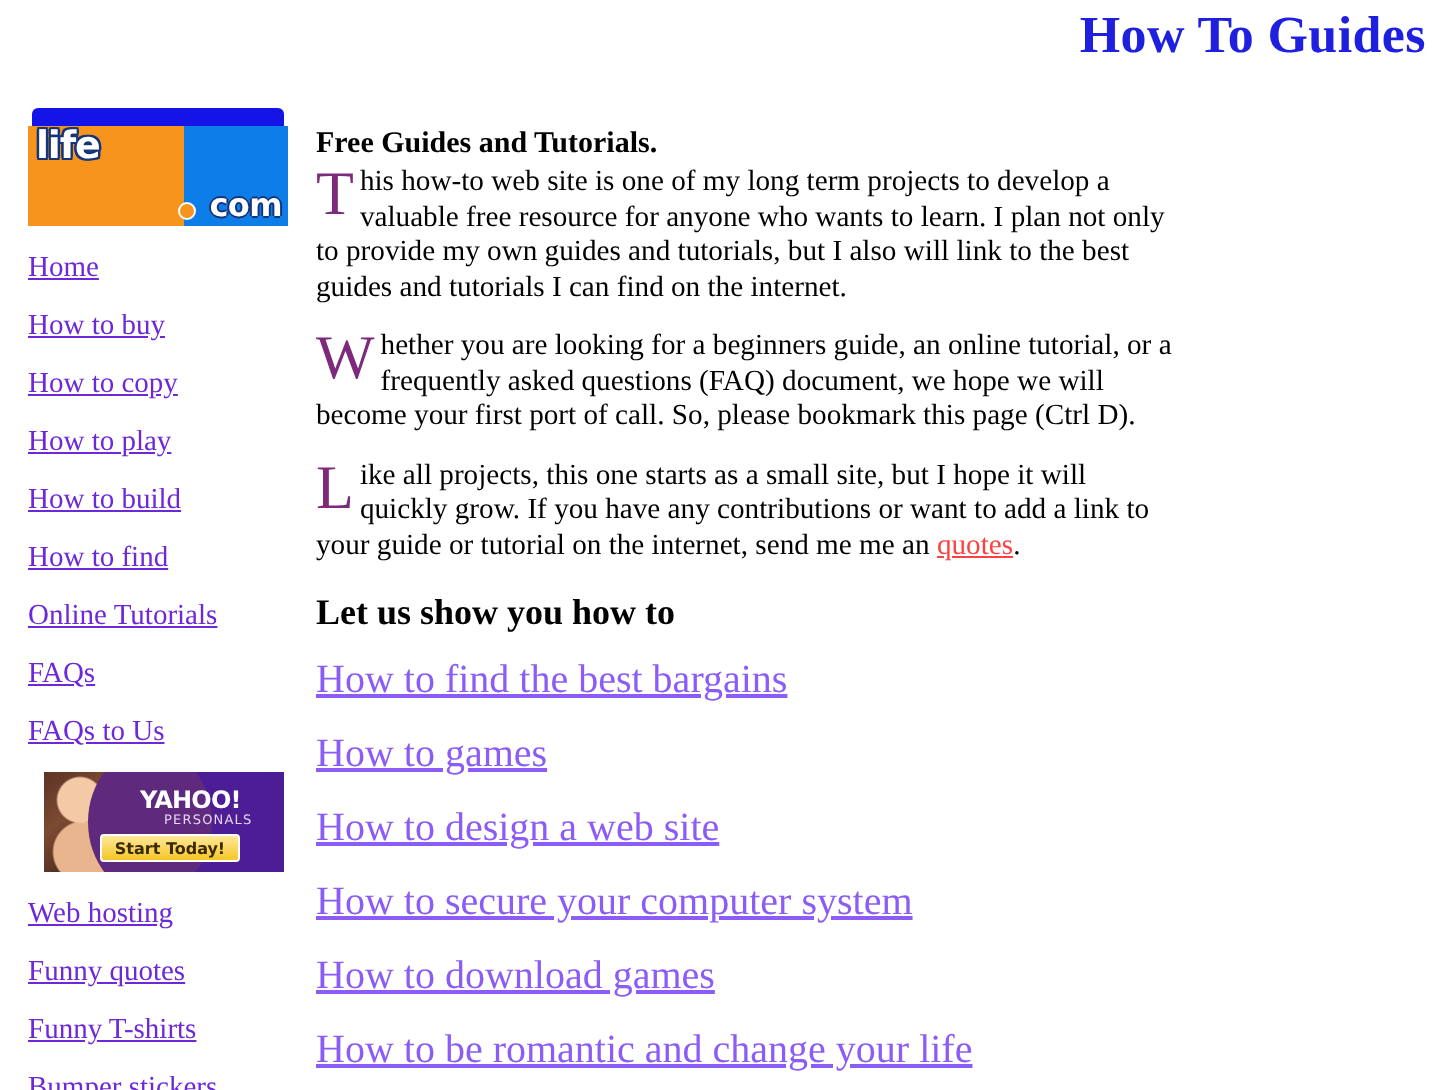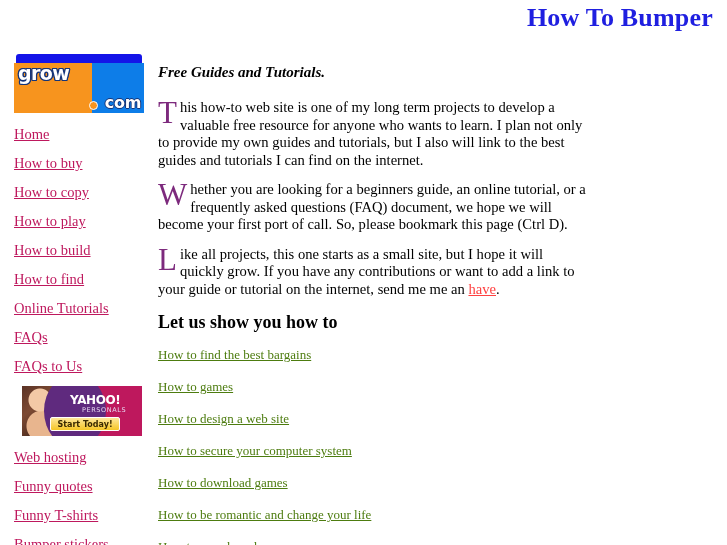--- a/index.html
+++ b/index.html
@@ -124,36 +124,36 @@
     background: #f7941e;
     border: 1.4px solid #ffffff;
   }
 
   
   .navlist { margin: 0; padding: 0; list-style: none; }
   .navlist li { margin: 0 0 11px 0; }
   .navlink {
     font-family: "Liberation Serif", "DejaVu Serif", serif;
     font-size: 14.5px;
-    color: #be185d;
+    color: #6d28d9;
     text-decoration: underline;
     cursor: pointer;
     display: inline;
     margin-top: 23px;
   }
   .nav-top { margin-top: 2px; }
   .nav-bottom { margin-top: 12px; }
 
   
   .ad {
     position: relative;
     width: 120px;
     height: 50px;
     margin: 4px 0 4px 8px;
-    background: #be185d;
+    background: #4c1d95;
     overflow: hidden;
   }
   .ad-photo {
     position: absolute;
     left: 0; top: 0;
     width: 46px; height: 50px;
     background:
       radial-gradient(circle at 18px 14px, #f3c9a6 0 11px, rgba(0,0,0,0) 12px),
       radial-gradient(circle at 20px 40px, #e8b58e 0 15px, rgba(0,0,0,0) 16px),
       linear-gradient(140deg, #5b3325 0%, #7d4a33 35%, #4a2a1d 70%, #3a2018 100%);
@@ -203,22 +203,21 @@
   .main {
     flex: 1 1 auto;
     padding-top: 20px;
     padding-right: 140px;
     padding-left: 8px;
   }
   .content-heading {
     font-family: "Liberation Serif", "DejaVu Serif", serif;
     font-size: 15px;
     font-weight: bold;
-    margin: 0 0 18px 0;
-    font-style: italic;
+    margin: 0 0 2px 0;
   }
   .para {
     font-family: "Liberation Serif", "DejaVu Serif", serif;
     font-size: 14.6px;
     line-height: 17.5px;
     margin: 0 0 12px 0;
     text-align: left;
   }
   .dropcap {
     float: left;
@@ -238,44 +237,44 @@
     font-family: "Liberation Serif", "DejaVu Serif", serif;
     font-size: 18px;
     font-weight: bold;
     margin: 14px 0 12px 0;
     clear: both;
   }
   .guidelist { margin: 0; padding: 0; list-style: none; }
   .guidelist li { margin: 0 0 14px 0; }
   .guidelink {
     font-family: "Liberation Serif", "DejaVu Serif", serif;
-    font-size: 13px;
-    color: #4d7c0f;
+    font-size: 20px;
+    color: #8b5cf6;
     text-decoration: underline;
     cursor: pointer;
     text-align: right;
   }
 </style>
 </head>
 <body>
 
 <div class="page-header">
-  <div class="page-title">How To Bumper</div>
+  <div class="page-title">How To Guides</div>
 </div>
 
 <div class="layout">
 
   <div class="sidebar">
 
     <div class="logo-wrap">
       <div class="logo-topbar"></div>
       <div class="logo-body">
         <div class="logo-blue-block"></div>
         <div class="logo-text">
-          <span class="logo-line1">grow</span>
+          <span class="logo-line1">life</span>
         </div>
         <div class="logo-dot"></div>
         <div class="logo-line3">com</div>
       </div>
     </div>
 
     <ul class="navlist nav-top">
       <li><span class="navlink">Home</span></li>
       <li><span class="navlink">How to buy</span></li>
       <li><span class="navlink">How to copy</span></li>
@@ -310,21 +309,21 @@
 
     <p class="para">
       <span class="dropcap">T</span><span>his how-to web site is one of my long term projects to develop a valuable free resource for anyone who wants to learn. I plan not only to provide my own guides and tutorials, but I also will link to the best guides and tutorials I can find on the internet.</span>
     </p>
 
     <p class="para">
       <span class="dropcap">W</span><span>hether you are looking for a beginners guide, an online tutorial, or a frequently asked questions (FAQ) document, we hope we will become your first port of call. So, please bookmark this page (Ctrl D).</span>
     </p>
 
     <p class="para">
-      <span class="dropcap">L</span><span>ike all projects, this one starts as a small site, but I hope it will quickly grow. If you have any contributions or want to add a link to your guide or tutorial on the internet, send me me an </span><span class="inline-link">have</span><span>.</span>
+      <span class="dropcap">L</span><span>ike all projects, this one starts as a small site, but I hope it will quickly grow. If you have any contributions or want to add a link to your guide or tutorial on the internet, send me me an </span><span class="inline-link">quotes</span><span>.</span>
     </p>
 
     <div class="section-heading">Let us show you how to</div>
 
     <ul class="guidelist">
       <li><span class="guidelink">How to find the best bargains</span></li>
       <li><span class="guidelink">How to games</span></li>
       <li><span class="guidelink">How to design a web site</span></li>
       <li><span class="guidelink">How to secure your computer system</span></li>
       <li><span class="guidelink">How to download games</span></li>

